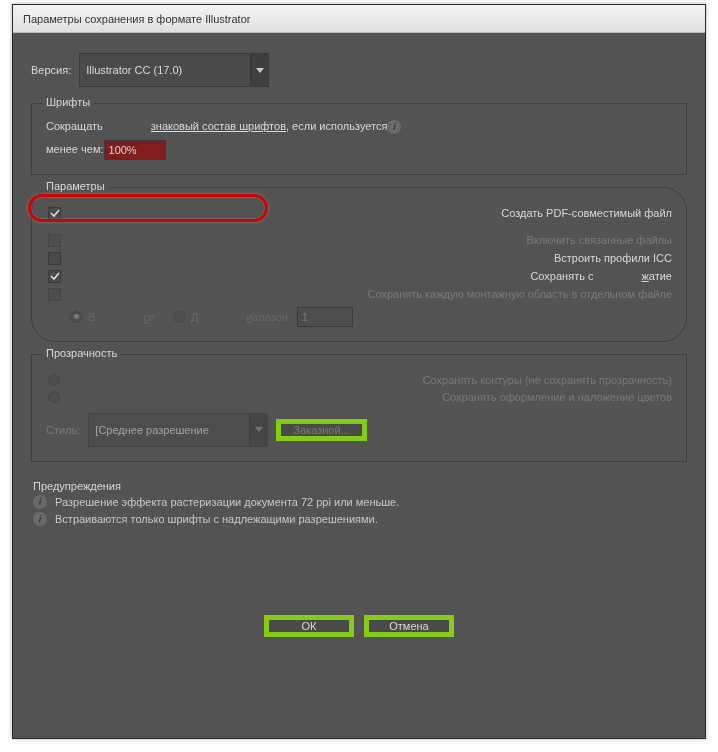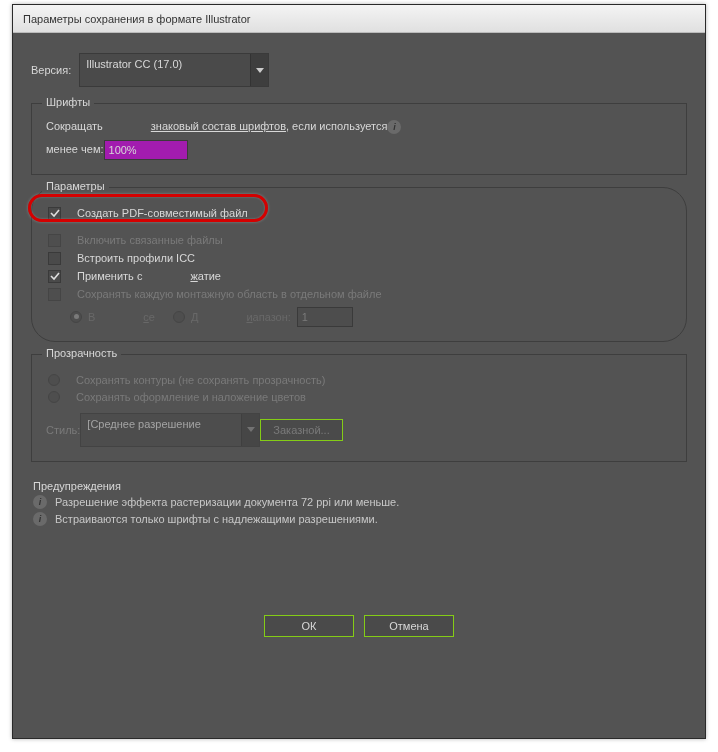--- a/index.html
+++ b/index.html
@@ -2,49 +2,49 @@
 <html><head>
 <meta charset="utf-8">
 <style>
 * { box-sizing: border-box; margin: 0; padding: 0; font-family: Tahoma, Arial, sans-serif; font-size: 11px; }
 body { background: #fff; width: 718px; height: 752px; }
 .window { position: absolute; left: 12px; top: 4px; width: 694px; height: 735px; background: #535353; border: 1px solid #2a2a2a; box-shadow: 0 0 4px rgba(0,0,0,0.3); }
 .titlebar { height: 28px; background: linear-gradient(#f4f4f4, #e0e0e0); border-bottom: 1px solid #bbb; padding: 0 10px; line-height: 28px; color: #333; font-size: 12px; }
 .content { padding: 20px 18px 10px 18px; color: #d8d8d8; }
 .row { display: flex; align-items: center; gap: 8px; margin-bottom: 16px; }
 .label { color: #d8d8d8; }
-.dropdown { display: flex; align-items: flex-end; background: #4a4a4a; border: 1px solid #3a3a3a; height: 33px; padding: 16px 6px; min-width: 190px; position: relative; color: #d8d8d8; }
+.dropdown { display: flex; align-items: center; background: #4a4a4a; border: 1px solid #3a3a3a; height: 33px; padding: 16px 6px; min-width: 190px; position: relative; color: #d8d8d8; }
 .dropdown .arrow { position: absolute; right: 0; top: 0; width: 18px; height: 100%; background: #3e3e3e; border-left: 1px solid #333; display: flex; align-items: center; justify-content: center; }
 .arrow svg { width: 8px; height: 5px; }
 .fieldset { border: 1px solid #3e3e3e; margin-bottom: 12px; padding: 14px 14px 14px 14px; position: relative; }
 .legend { position: absolute; top: -8px; left: 10px; background: #535353; padding: 0 4px; color: #d8d8d8; }
 .subtext { color: #d8d8d8; display: flex; align-items: center; flex-wrap: wrap; line-height: 1.6; }
 .underline { text-decoration: underline; margin-left: 48px; }
 .info-icon { width: 14px; height: 14px; border-radius: 50%; background: #6a6a6a; display: inline-flex; align-items: center; justify-content: center; font-style: italic; font-weight: bold; font-size: 9px; color: #333; }
-.input { background: #a21caf; border: 1px solid #3a3a3a; height: 20px; padding: 0 4px; color: #d8d8d8; width: 84px; }
+.input { background: #7f1d1d; border: 1px solid #3a3a3a; height: 20px; padding: 0 4px; color: #d8d8d8; width: 62px; }
 .input.disabled { color: #7a7a7a; background: #4d4d4d; }
-.checkrow { display: flex; align-items: center; gap: 16px; margin: 5px 0; padding-left: 2px; }
+.checkrow { display: flex; align-items: center; gap: 16px; margin: 5px 0; padding-left: 2px; justify-content: space-between; }
 .checkbox { width: 13px; height: 13px; border: 1px solid #3a3a3a; background: #4a4a4a; display: inline-flex; align-items: center; justify-content: center; }
 .checkbox svg { width: 10px; height: 10px; display: none; }
 .checkbox.checked svg { display: block; }
 .checkbox.disabled { opacity: 0.55; }
 .chk-label { color: #d8d8d8; }
 .chk-label.disabled { color: #7a7a7a; }
 .highlight { position: absolute; border: 3px solid #d40000; border-radius: 14px; pointer-events: none; box-shadow: 0 0 3px rgba(255,255,255,0.3), inset 0 0 2px rgba(255,255,255,0.3); }
 .radiorow { display: flex; align-items: center; gap: 6px; margin: 6px 0 0 24px; }
 .radio { width: 12px; height: 12px; border-radius: 50%; border: 1px solid #3a3a3a; background: #4a4a4a; display: inline-flex; align-items: center; justify-content: center; }
 .radio.checked::after { content: ""; width: 5px; height: 5px; border-radius: 50%; background: #9a9a9a; }
 .radio.disabled, .radio-label.disabled { opacity: 0.55; }
 .radio-label.disabled { color: #7a7a7a; }
-.btn { background: #4a4a4a; border: 1px solid #84cc16; height: 22px; min-width: 78px; padding: 0 12px; color: #d8d8d8; display: inline-flex; align-items: center; justify-content: center; cursor: pointer; }
+.btn { background: #4a4a4a; border: 5px solid #84cc16; height: 22px; min-width: 78px; padding: 0 12px; color: #d8d8d8; display: inline-flex; align-items: center; justify-content: center; cursor: pointer; }
 .btn.disabled { color: #7a7a7a; cursor: default; }
 .footer { display: flex; justify-content: center; gap: 10px; padding: 14px 2px; }
 .footer .btn { min-width: 90px; }
 .warn-line { display: flex; align-items: center; gap: 8px; margin: 3px 0; color: #c8c8c8; }
-.style-row { display: flex; align-items: center; margin-top: 10px; }
+.style-row { display: flex; align-items: center; gap: 8px; margin-top: 10px; }
 .params-options { position: relative; border-radius: 24px; }
 </style>
 </head>
 <body>
 
 <div class="window">
   <div class="titlebar">
     <span>Параметры сохранения в формате Illustrator</span>
   </div>
   <div class="content">
@@ -95,21 +95,21 @@
       <div class="checkrow">
         <span class="checkbox"></span>
         <span class="chk-label">Встроить профили ICC</span>
       </div>
       <div class="checkrow">
         <span class="checkbox checked">
             <svg viewBox="0 0 10 10">
               <path d="M1 5 L4 8 L9 2" stroke="#ddd" stroke-width="1.6" fill="none"></path>
             </svg>
           </span>
-        <span class="chk-label"><span>Применить с</span><span class="underline">ж</span><span>атие</span></span>
+        <span class="chk-label"><span>Сохранять с</span><span class="underline">ж</span><span>атие</span></span>
       </div>
       <div class="checkrow">
         <span class="checkbox disabled"></span>
         <span class="chk-label disabled">Сохранять каждую монтажную область в отдельном файле</span>
       </div>
       <div class="radiorow">
         <span class="radio checked disabled"></span>
         <span class="radio-label disabled"><span>В</span><span class="underline">с</span><span>е</span></span>
         <span style="width:6px"></span>
         <span class="radio disabled"></span>

